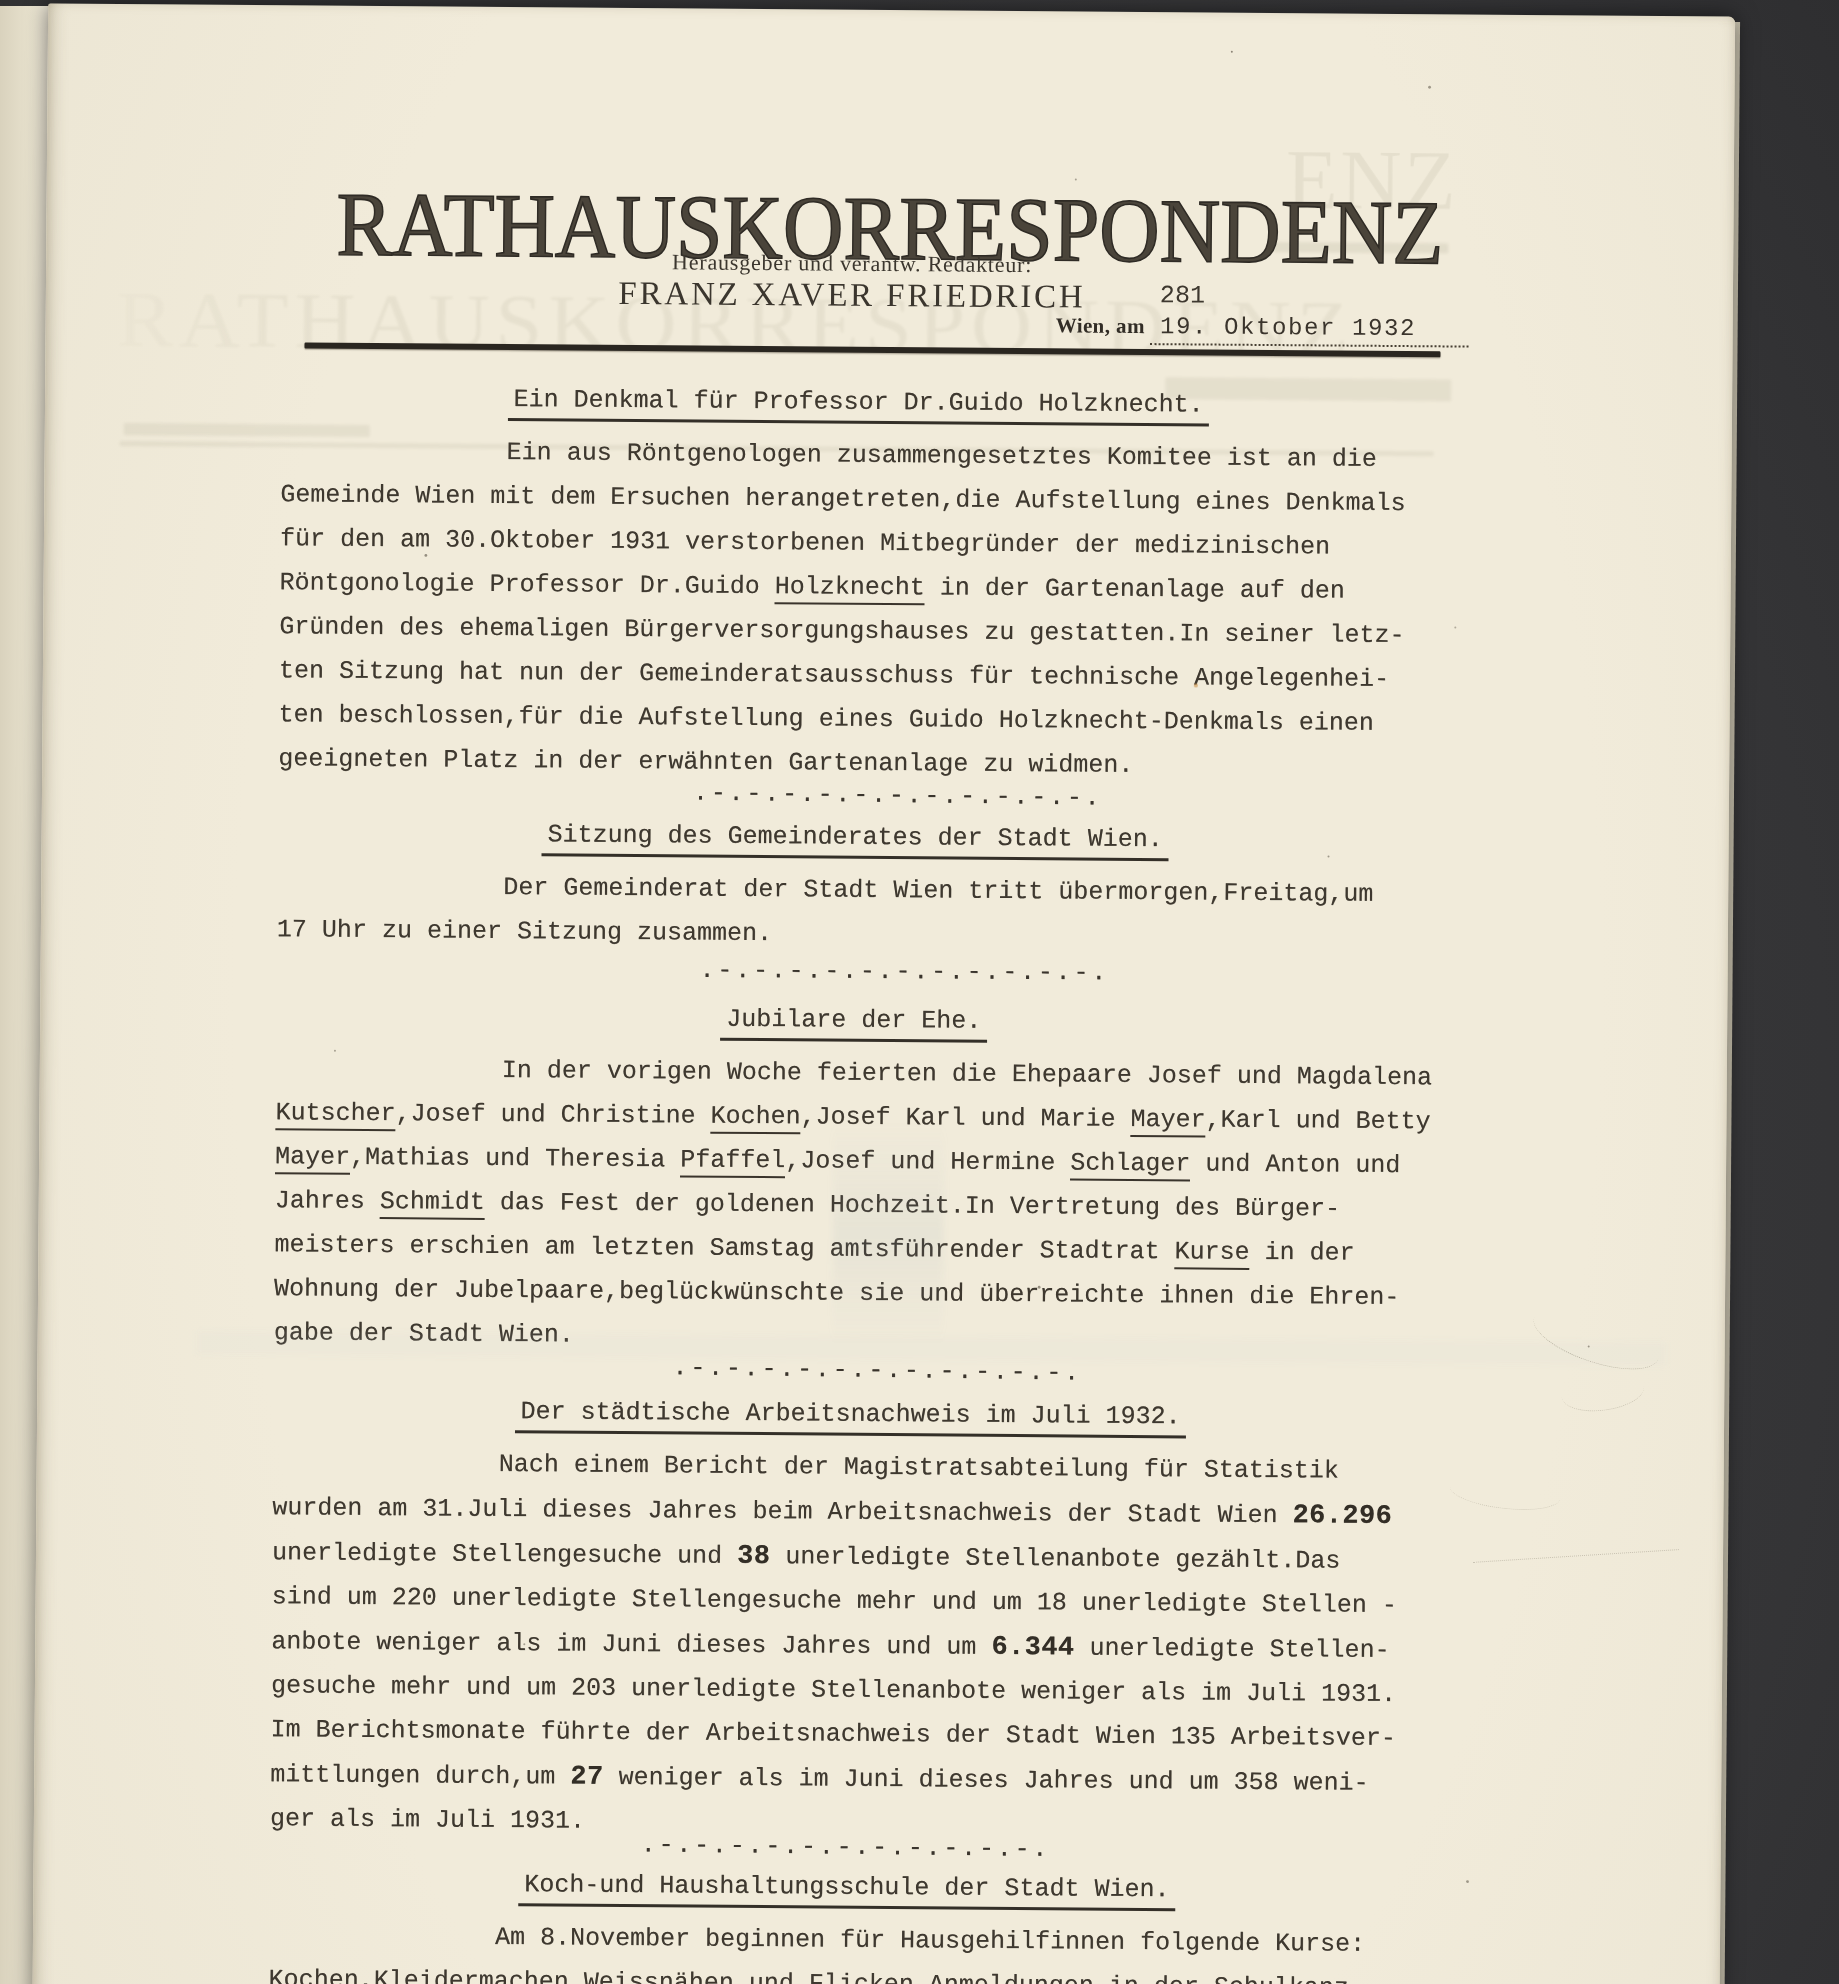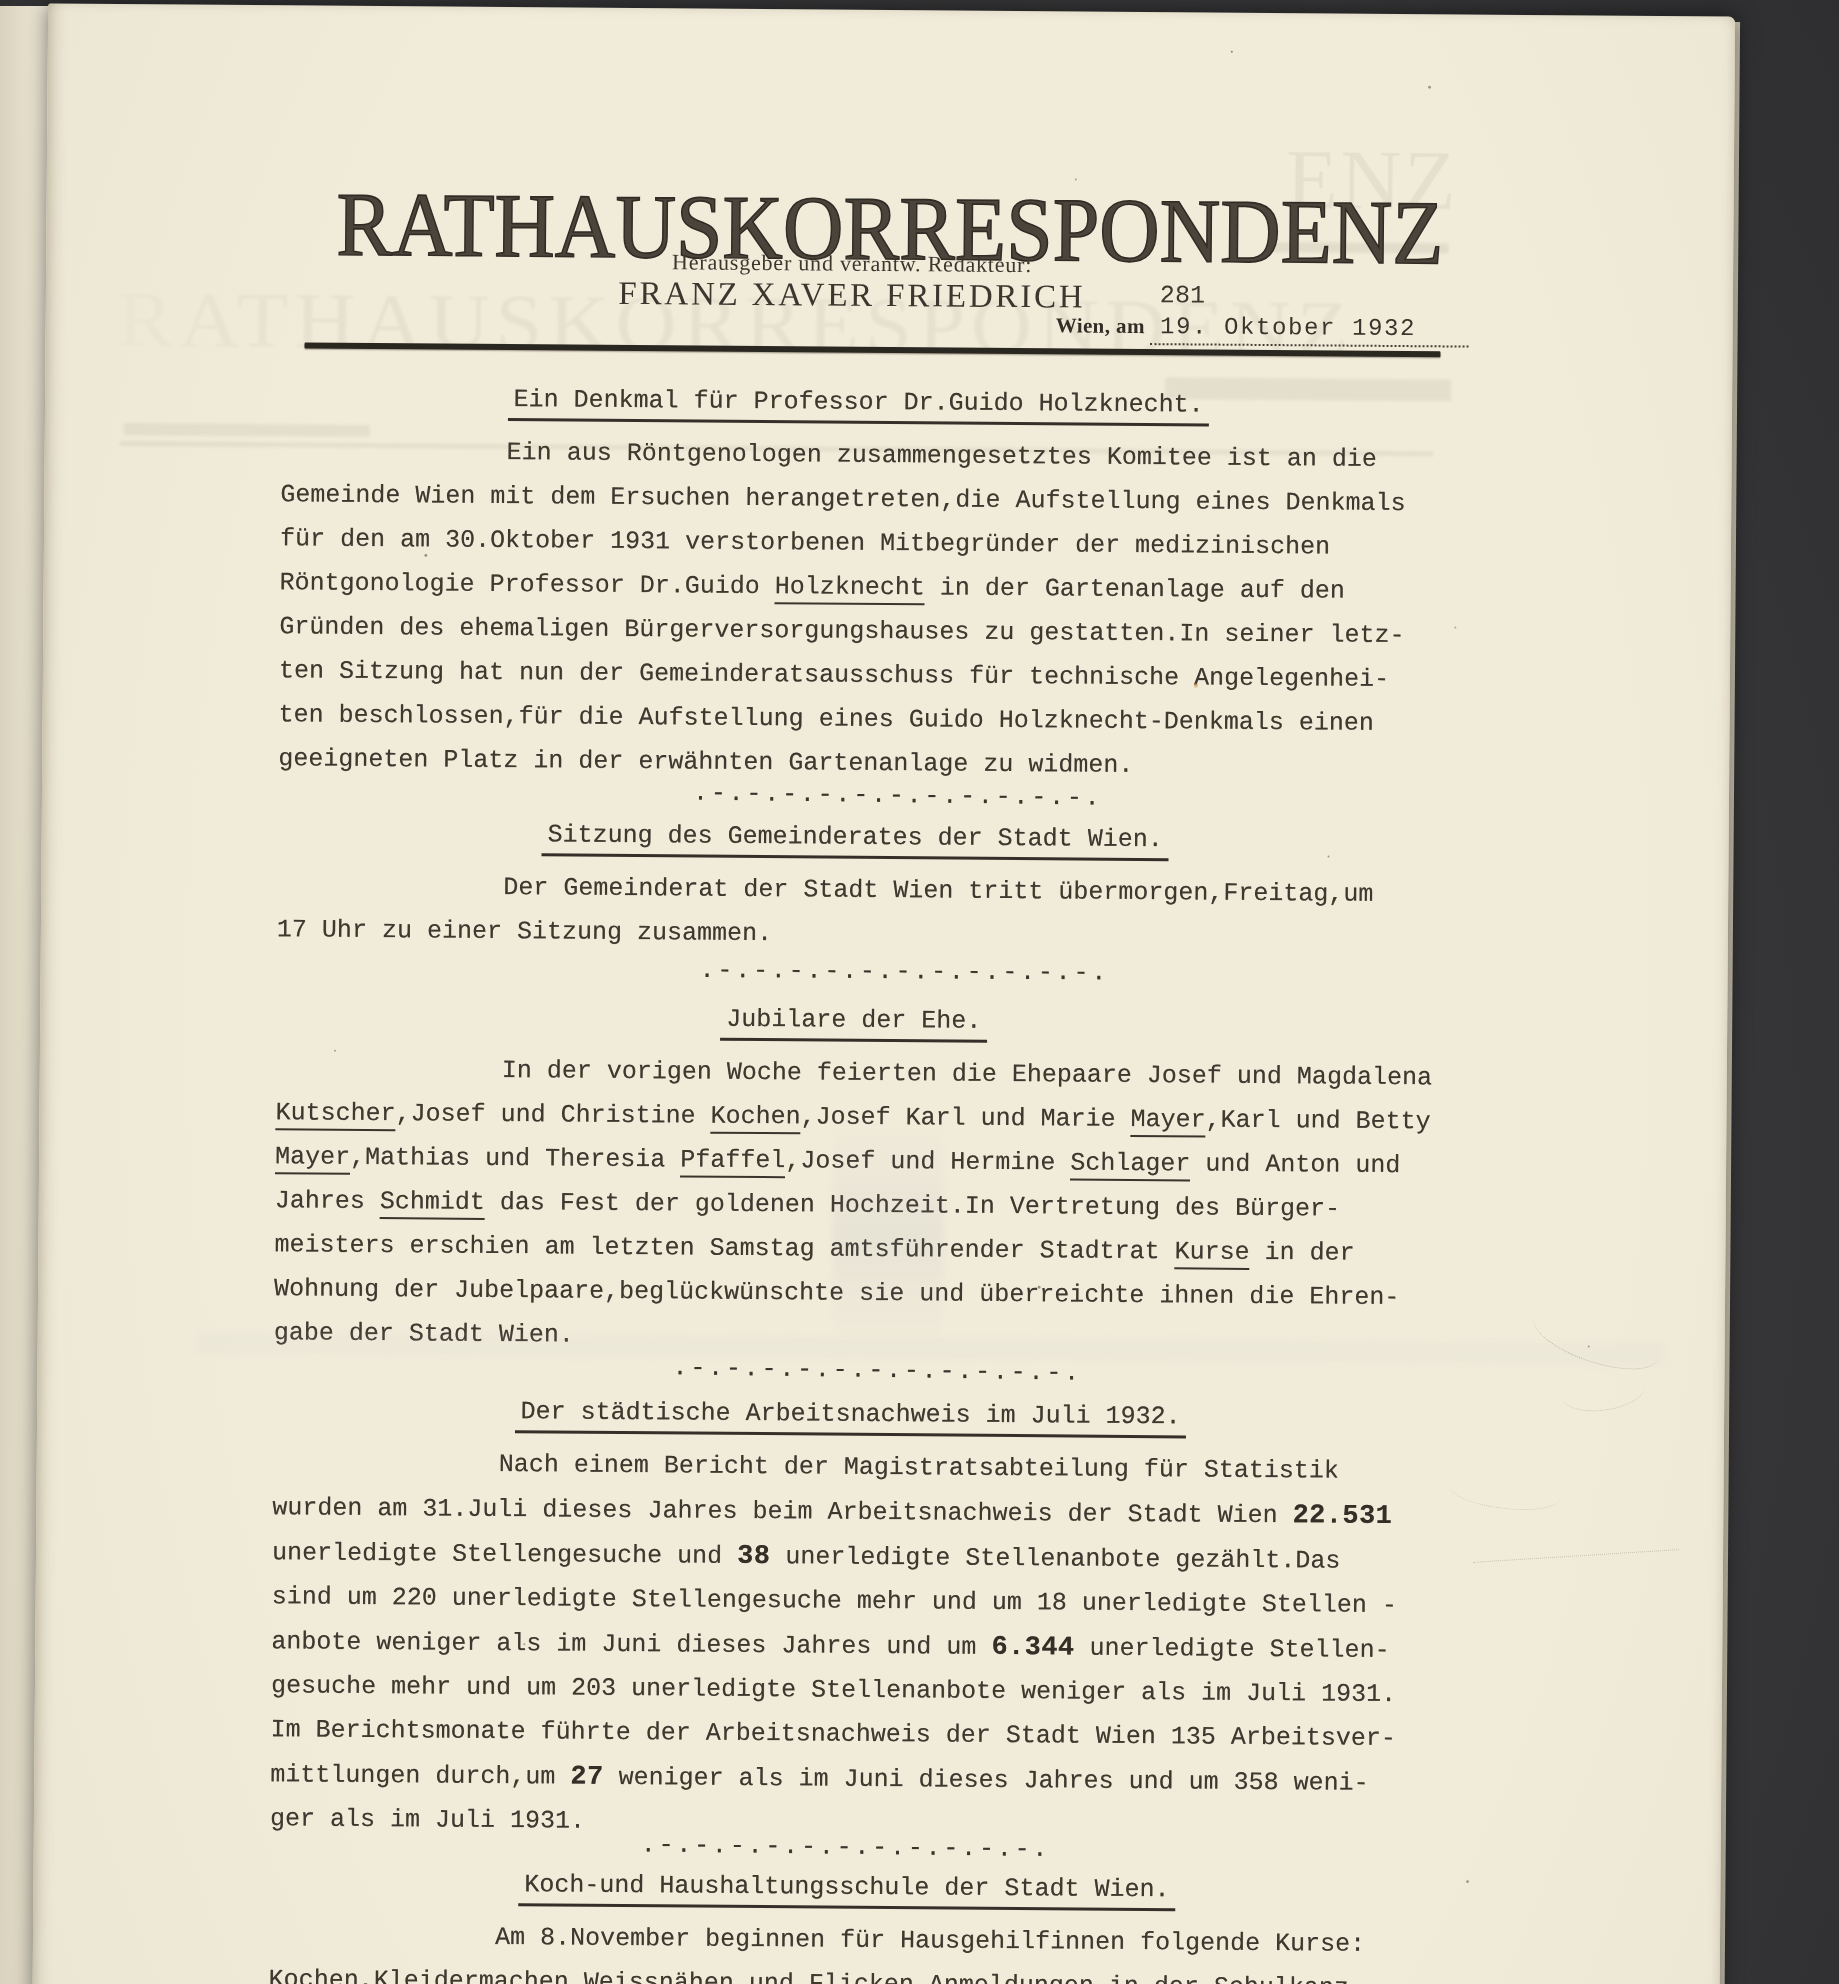--- a/index.html
+++ b/index.html
@@ -181,21 +181,21 @@
           <div class="tl"><span>Wohnung der Jubelpaare,beglückwünschte sie und überreichte ihnen die Ehren-</span></div>
           <div class="tl"><span>gabe der Stadt Wien.</span></div>
         </div>
     </section>
     <span class="sep sep3">.-.-.-.-.-.-.-.-.-.-.-.</span>
 
     <section class="article a4">
       <div class="art-title-row"><span class="art-title">Der städtische Arbeitsnachweis im Juli 1932.</span></div>
       <div class="art-body">
           <div class="tl indent"><span>Nach einem Bericht der Magistratsabteilung für Statistik</span></div>
-          <div class="tl"><span>wurden am 31.Juli dieses Jahres beim Arbeitsnachweis der Stadt Wien </span><span class="b">22.531</span></div>
+          <div class="tl"><span>wurden am 31.Juli dieses Jahres beim Arbeitsnachweis der Stadt Wien </span><span class="b">26.296</span></div>
           <div class="tl"><span>unerledigte Stellengesuche und </span><span class="b">38</span><span> unerledigte Stellenanbote gezählt.Das</span></div>
           <div class="tl"><span>sind um 220 unerledigte Stellengesuche mehr und um 18 unerledigte Stellen -</span></div>
           <div class="tl"><span>anbote weniger als im Juni dieses Jahres und um </span><span class="b">6.344</span><span> unerledigte Stellen-</span></div>
           <div class="tl"><span>gesuche mehr und um 203 unerledigte Stellenanbote weniger als im Juli 1931.</span></div>
           <div class="tl"><span>Im Berichtsmonate führte der Arbeitsnachweis der Stadt Wien 135 Arbeitsver-</span></div>
           <div class="tl"><span>mittlungen durch,um </span><span class="b">27</span><span> weniger als im Juni dieses Jahres und um 358 weni-</span></div>
           <div class="tl"><span>ger als im Juli 1931.</span></div>
         </div>
     </section>
     <span class="sep sep4">.-.-.-.-.-.-.-.-.-.-.-.</span>

